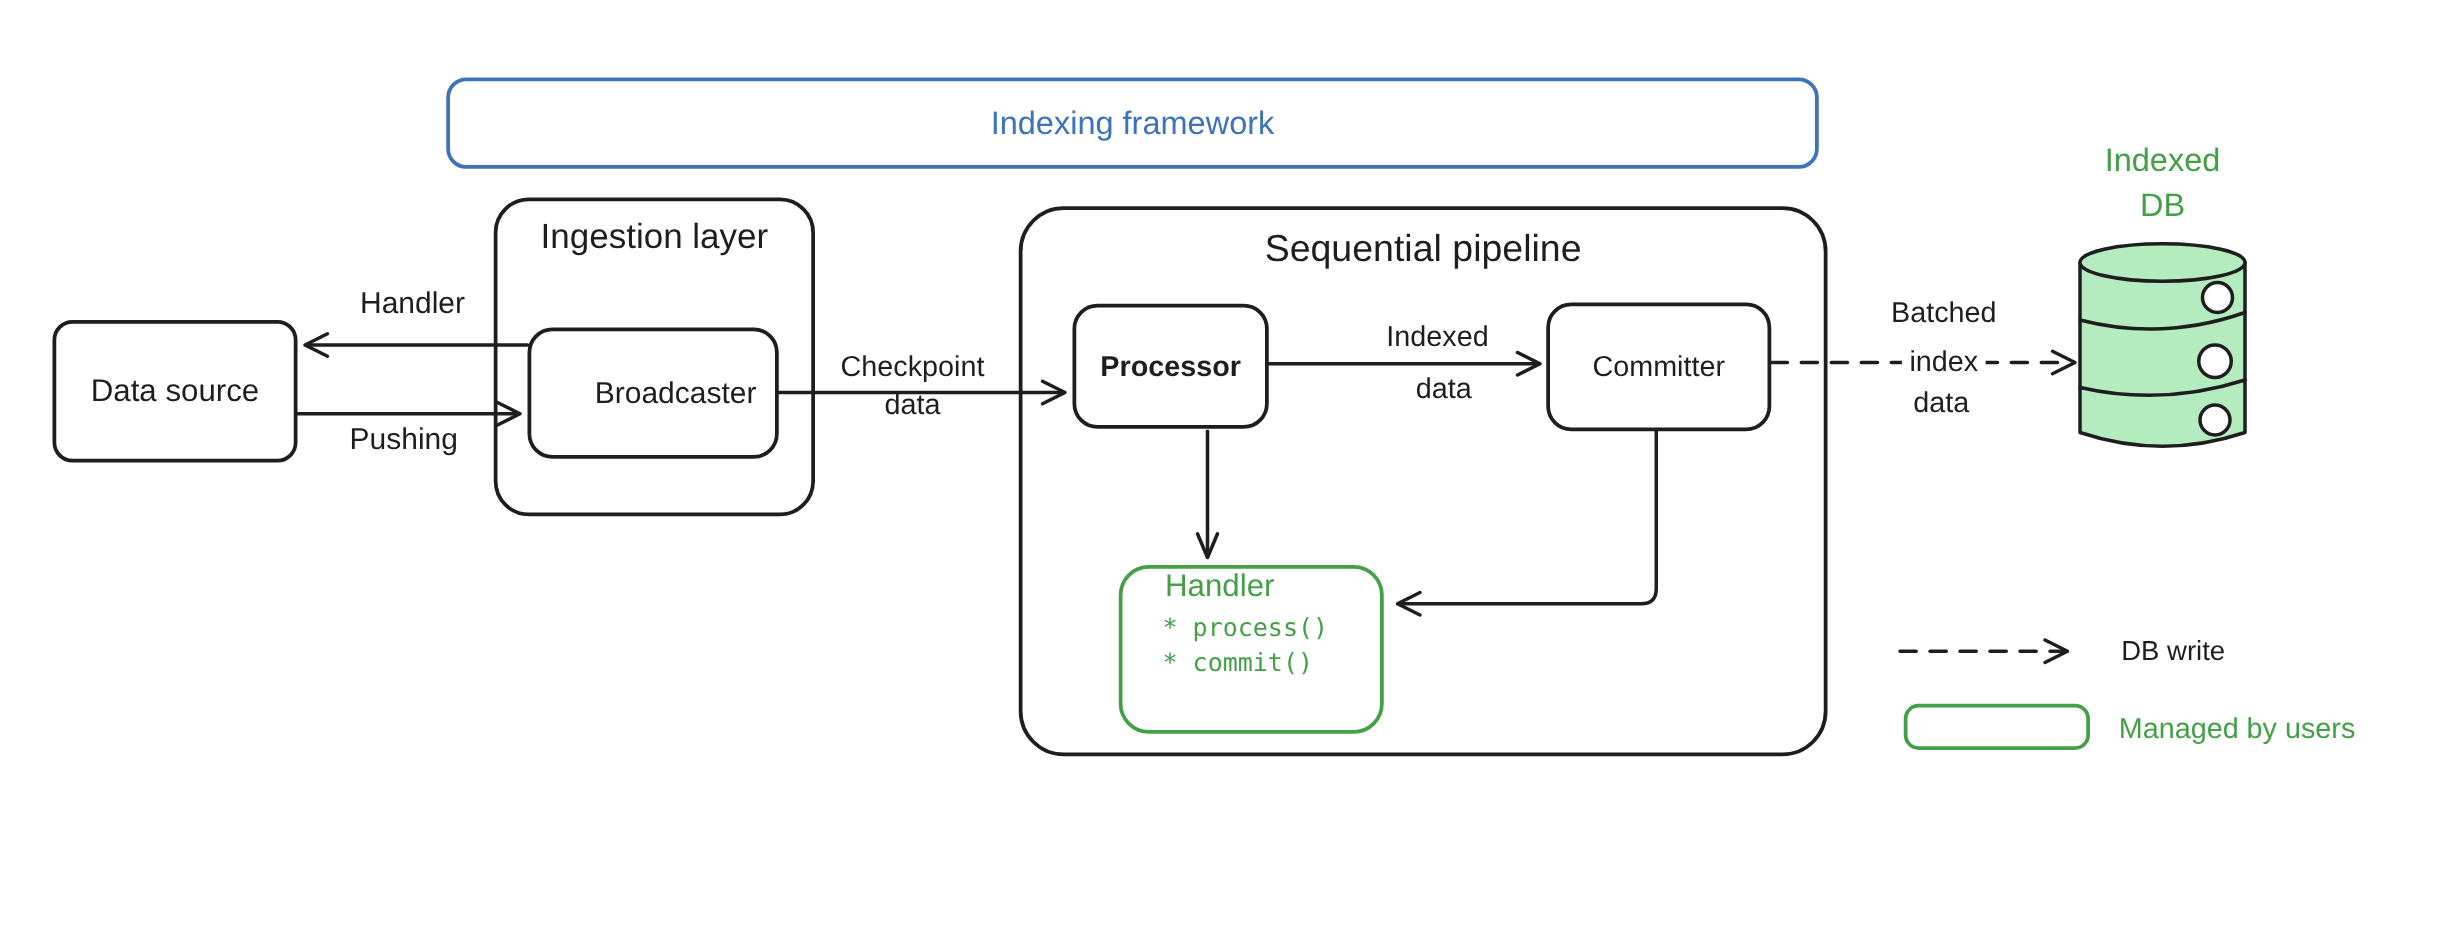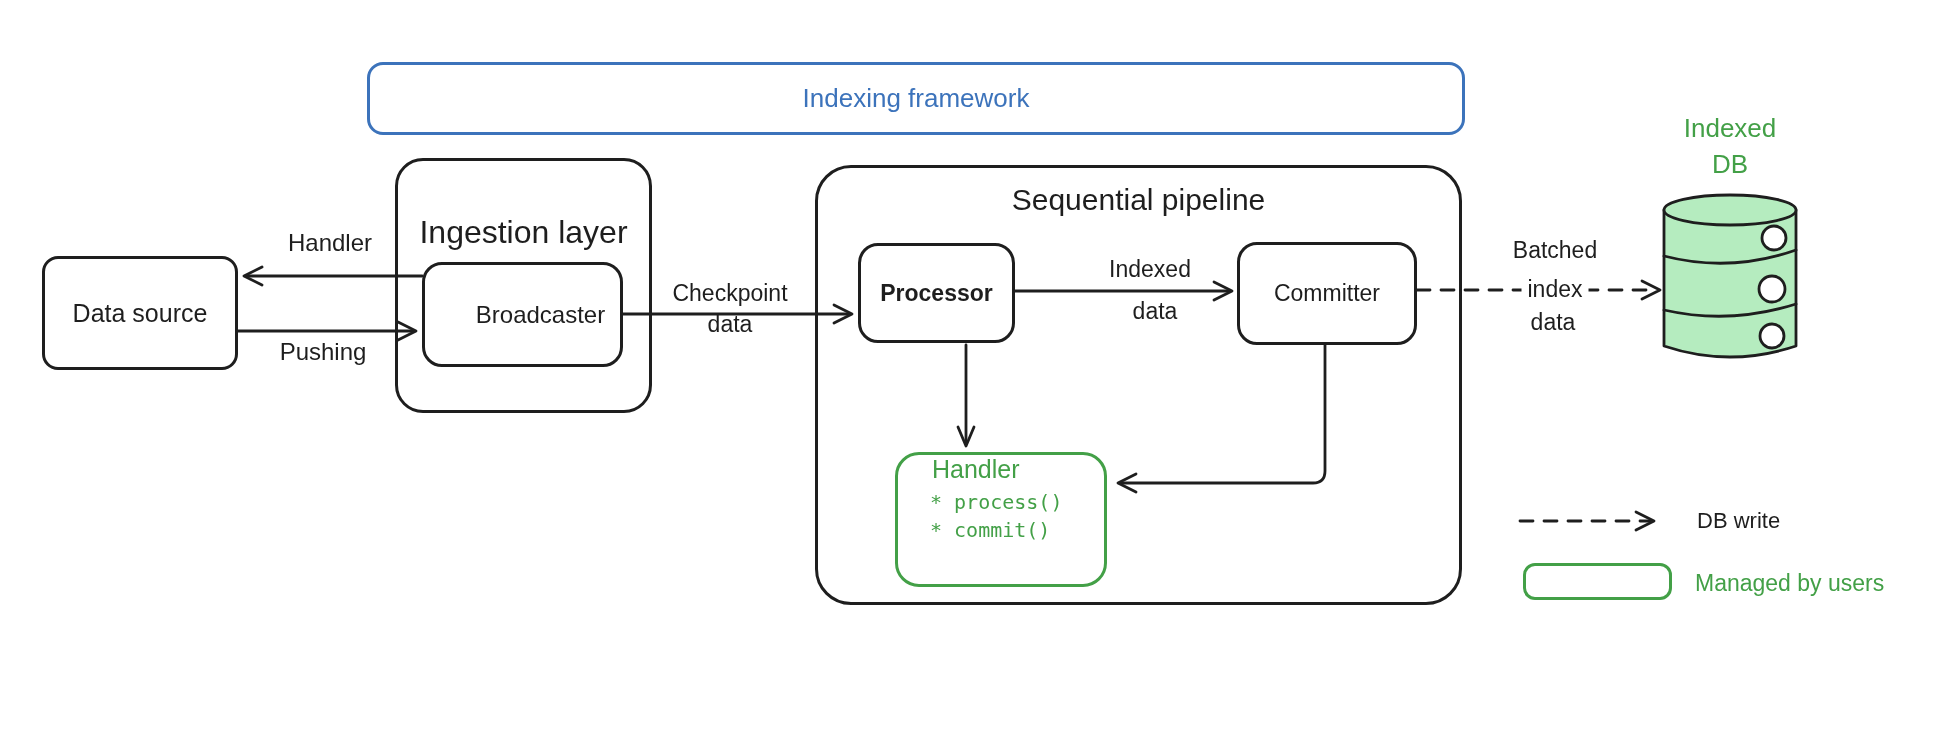--- a/index.html
+++ b/index.html
@@ -6,21 +6,21 @@
   #canvas{
     position:relative;
     width:1950px;height:744px;
     background:#ffffff;
     font-family:"Liberation Sans","DejaVu Sans",sans-serif;
     color:#1e1e1e;
     overflow:hidden;
   }
   .box{position:absolute;box-sizing:border-box;background:transparent;z-index:1;}
   .box.black{border:3px solid #1e1e1e;}
-  .box.blue{border:3px solid #3c73bb;margin-left:10px;}
+  .box.blue{border:3px solid #3c73bb;}
   .box.green{border:3px solid #43a047;}
   .box-label{
     position:absolute;inset:0;
     display:flex;align-items:center;justify-content:center;
     white-space:nowrap;
   }
   .frame-label{
     position:absolute;left:0;right:0;text-align:center;white-space:nowrap;
   }
   svg.wires{position:absolute;left:0;top:0;z-index:2;pointer-events:none;}
@@ -43,21 +43,21 @@
 </head>
 <body>
 
 <div id="canvas">
 
   <div class="box blue" style="left:357px;top:62px;width:1098px;height:73px;border-radius:16px;">
     <span class="box-label blue-text" style="font-size:26px;">Indexing framework</span>
   </div>
 
   <div class="box black" style="left:395px;top:158px;width:257px;height:255px;border-radius:28px;">
-    <span class="frame-label" style="top:12px;font-size:32px;margin-top:41px;">Ingestion layer</span>
+    <span class="frame-label" style="top:12px;font-size:28px;">Ingestion layer</span>
   </div>
 
   <div class="box black" style="left:422px;top:262px;width:201px;height:105px;border-radius:20px;">
     <span class="box-label" style="font-size:24px;padding-left:36px;">Broadcaster</span>
   </div>
 
   <div class="box black" style="left:42px;top:256px;width:196px;height:114px;border-radius:16px;">
     <span class="box-label" style="font-size:25px;">Data source</span>
   </div>
 

